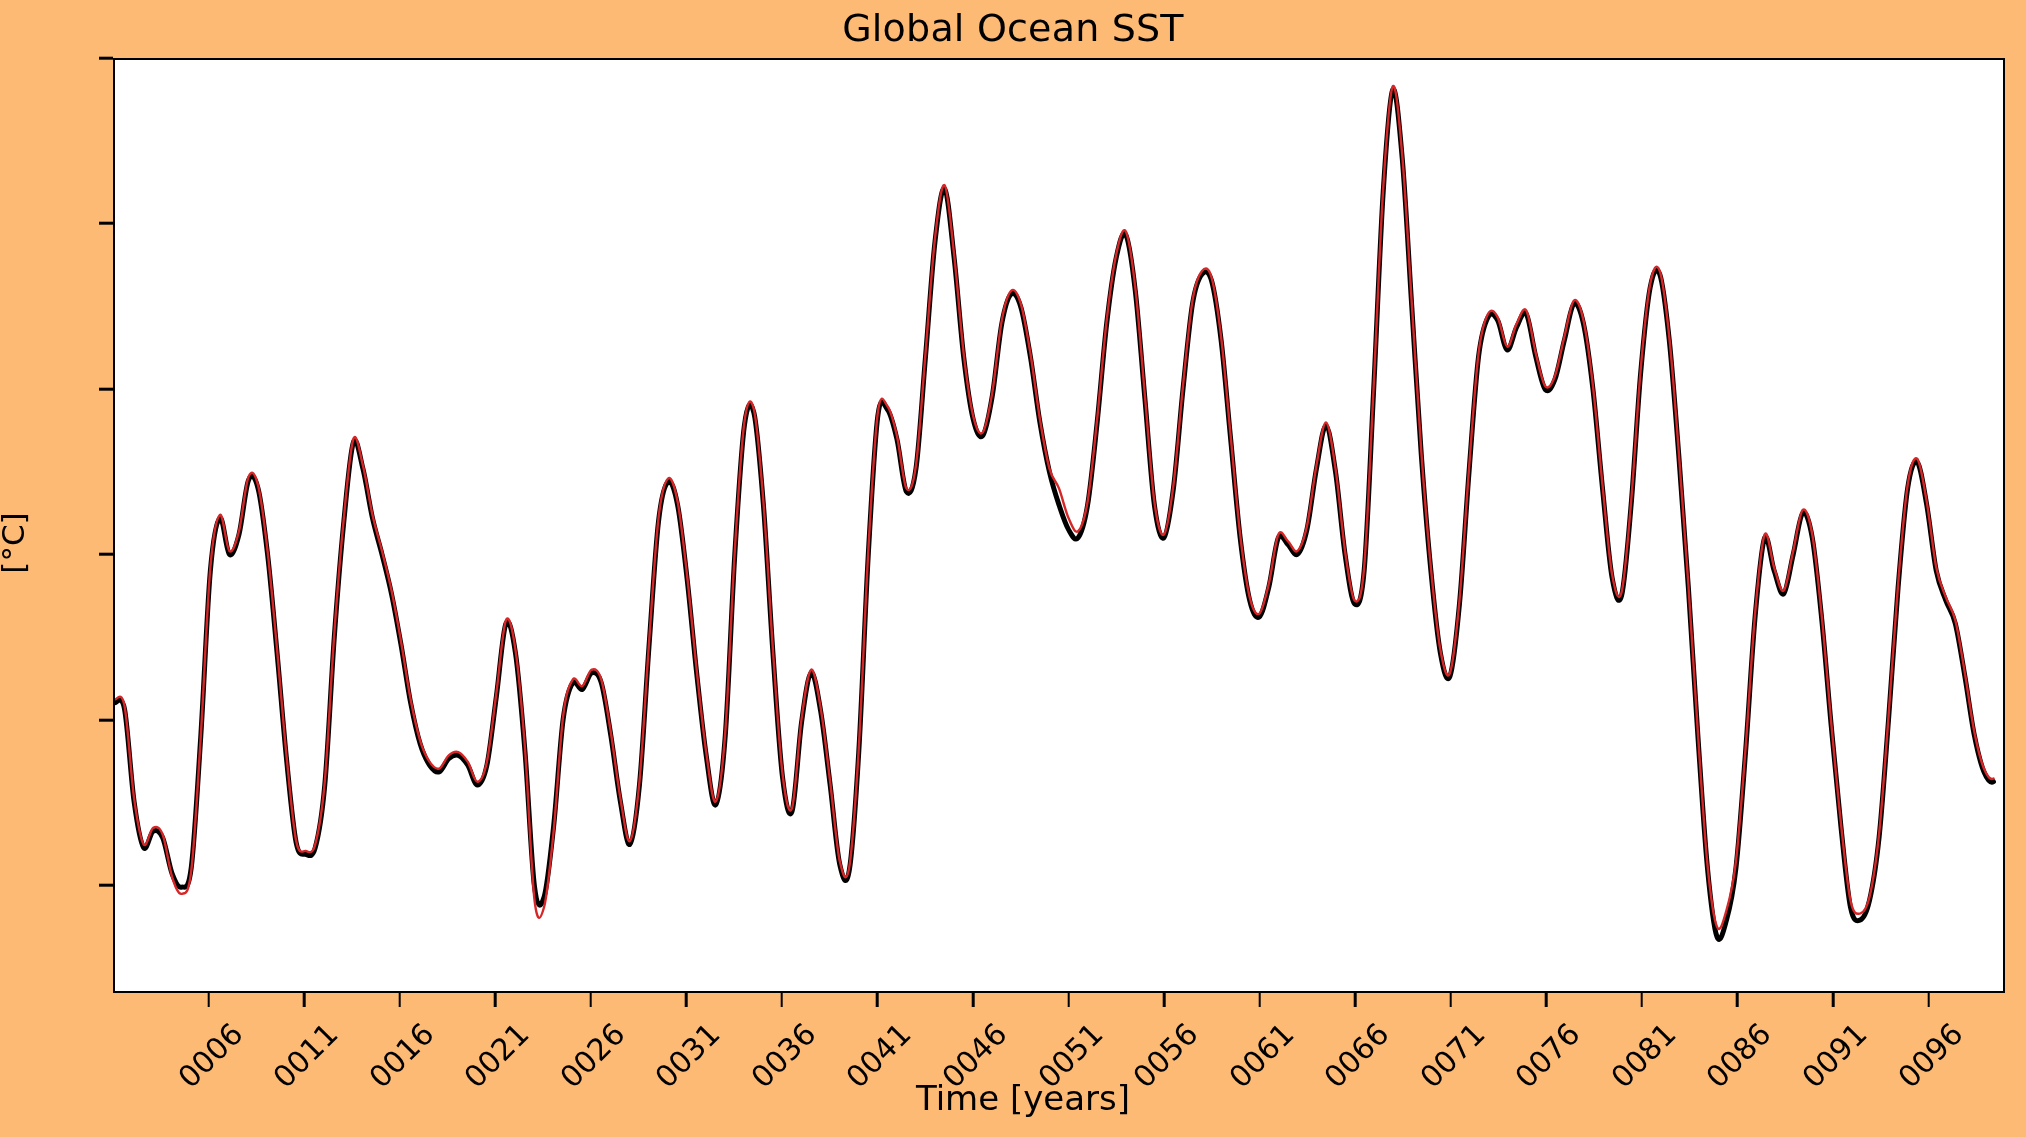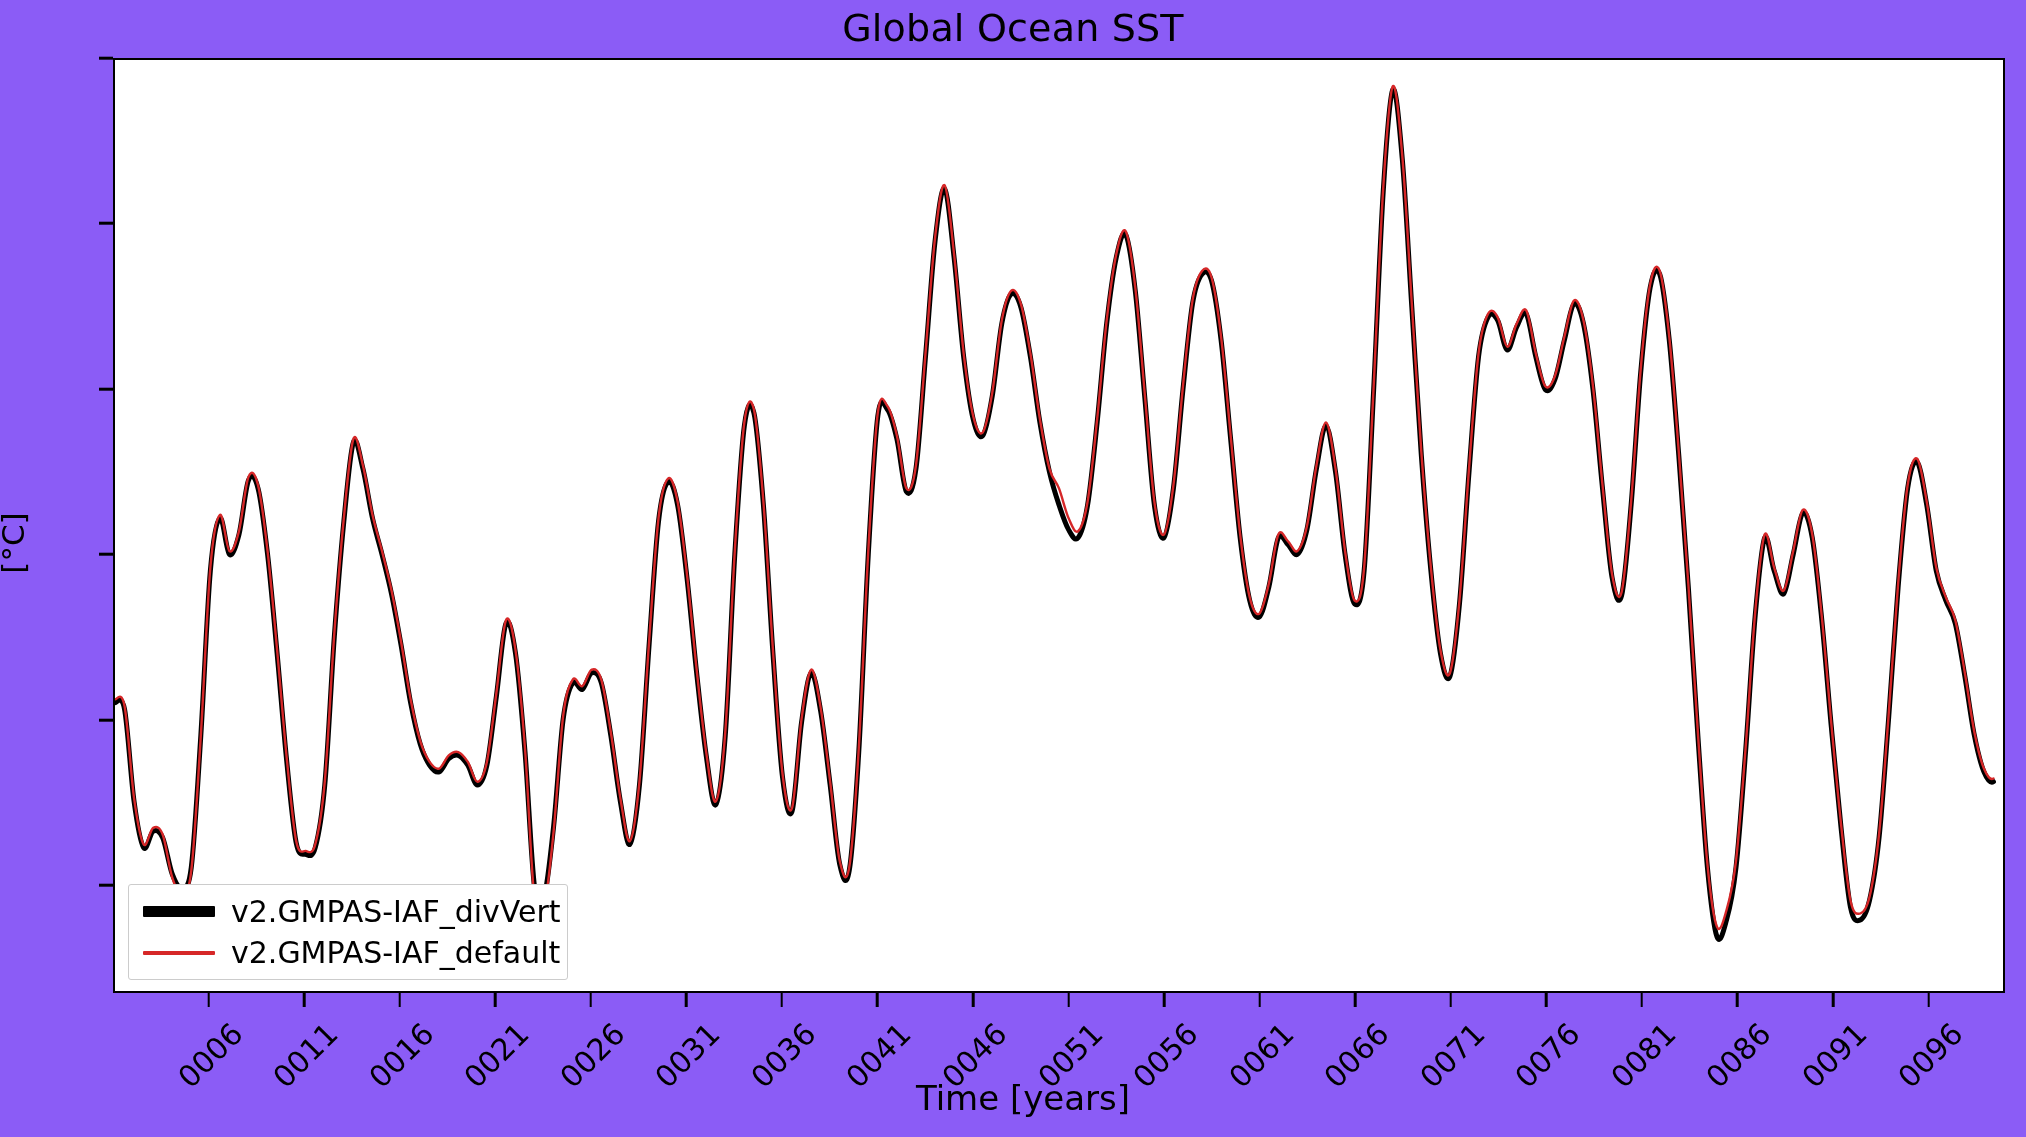--- a/index.html
+++ b/index.html
@@ -10,21 +10,21 @@
   body {
     width: 2026px;
     height: 1137px;
     font-family: "DejaVu Sans", "Liberation Sans", sans-serif;
     overflow: hidden;
   }
   #figure {
     position: relative;
     width: 2026px;
     height: 1137px;
-    background: #8b5cf6;
+    background: #fdba74;
   }
   #chart-title {
     position: absolute;
     left: 0;
     top: 6px;
     width: 2026px;
     text-align: center;
     font-size: 38px;
     color: #000000;
     letter-spacing: 0.2px;
@@ -186,30 +186,16 @@
       <div class="xtick-label" style="left: 1944.56px;">0096</div>
     </div>
 
   <div id="plot-area">
     <svg id="plot-svg" preserveAspectRatio="none" viewBox="0 0 1892 935">
         <path d="M0.00,645.40C1.59,646.50 6.37,635.47 9.56,652.02C12.74,668.57 15.93,721.52 19.11,744.69C22.30,767.86 25.48,786.06 28.67,791.03C31.85,795.99 35.04,776.13 38.22,774.48C41.41,772.82 44.59,773.93 47.78,781.10C50.96,788.27 54.15,809.23 57.33,817.50C60.52,825.78 63.70,831.85 66.89,830.74C70.07,829.64 73.26,836.26 76.44,810.88C79.63,785.51 82.81,728.14 86.00,678.50C89.19,628.85 92.37,549.42 95.56,513.01C98.74,476.60 101.93,462.81 105.11,460.05C108.30,457.29 111.48,493.70 114.67,496.46C117.85,499.22 121.04,489.01 124.22,476.60C127.41,464.19 130.59,429.71 133.78,421.99C136.96,414.27 140.15,417.85 143.33,430.27C146.52,442.68 149.70,468.88 152.89,496.46C156.07,524.04 159.26,561.28 162.44,595.75C165.63,630.23 168.81,671.60 172.00,703.32C175.19,735.04 178.37,770.34 181.56,786.06C184.74,801.78 187.93,796.82 191.11,797.65C194.30,798.47 197.48,802.61 200.67,791.03C203.85,779.44 207.04,763.45 210.22,728.14C213.41,692.84 216.59,623.33 219.78,579.20C222.96,535.07 226.15,495.91 229.33,463.36C232.52,430.82 235.70,392.76 238.89,383.93C242.07,375.10 245.26,397.72 248.44,410.41C251.63,423.09 254.81,445.71 258.00,460.05C261.19,474.40 264.37,483.77 267.56,496.46C270.74,509.15 273.93,521.01 277.11,536.18C280.30,551.35 283.48,569.27 286.67,587.48C289.85,605.68 293.04,628.85 296.22,645.40C299.41,661.95 302.59,676.29 305.78,686.77C308.96,697.25 312.15,703.59 315.33,708.28C318.52,712.97 321.70,716.01 324.89,714.90C328.07,713.80 331.26,704.42 334.44,701.66C337.63,698.91 340.81,697.25 344.00,698.35C347.19,699.46 350.37,703.32 353.56,708.28C356.74,713.25 359.93,728.14 363.11,728.14C366.30,728.14 369.48,723.18 372.67,708.28C375.85,693.39 379.04,662.50 382.22,638.78C385.41,615.06 388.59,573.14 391.78,565.96C394.96,558.79 398.15,574.24 401.33,595.75C404.52,617.27 407.70,655.88 410.89,695.04C414.07,734.21 417.26,806.47 420.44,830.74C423.63,855.01 426.81,850.88 430.00,840.67C433.19,830.47 436.37,799.30 439.56,769.51C442.74,739.73 445.93,685.94 449.11,661.95C452.30,637.95 455.48,630.50 458.67,625.54C461.85,620.58 465.04,633.81 468.22,632.16C471.41,630.50 474.59,616.71 477.78,615.61C480.96,614.51 484.15,615.06 487.33,625.54C490.52,636.02 493.70,658.64 496.89,678.50C500.07,698.35 503.26,726.49 506.44,744.69C509.63,762.89 512.81,790.47 516.00,787.72C519.19,784.96 522.37,761.24 525.56,728.14C528.74,695.04 531.93,633.26 535.11,589.13C538.30,545.00 541.48,490.94 544.67,463.36C547.85,435.78 551.04,426.40 554.22,423.65C557.41,420.89 560.59,430.54 563.78,446.81C566.96,463.09 570.15,493.15 573.33,521.28C576.52,549.42 579.70,586.10 582.89,615.61C586.07,645.12 589.26,676.29 592.44,698.35C595.63,720.42 598.81,751.31 602.00,748.00C605.19,744.69 608.37,720.42 611.56,678.50C614.74,636.57 617.93,548.31 621.11,496.46C624.30,444.61 627.48,391.10 630.67,367.38C633.85,343.66 637.04,340.90 640.22,354.14C643.41,367.38 646.59,406.55 649.78,446.81C652.96,487.08 656.15,550.24 659.33,595.75C662.52,641.26 665.70,693.39 668.89,719.87C672.07,746.35 675.26,763.72 678.44,754.62C681.63,745.52 684.81,688.42 688.00,665.26C691.19,642.09 694.37,617.54 697.56,615.61C700.74,613.68 703.93,634.92 707.11,653.67C710.30,672.43 713.48,702.49 716.67,728.14C719.85,753.79 723.04,793.23 726.22,807.58C729.41,821.92 732.59,832.95 735.78,814.19C738.96,795.44 742.15,748.00 745.33,695.04C748.52,642.09 751.70,552.73 754.89,496.46C758.07,440.19 761.26,381.72 764.44,357.45C767.63,333.18 770.81,346.97 774.00,350.83C777.19,354.69 780.37,366.83 783.56,380.62C786.74,394.41 789.93,428.61 793.11,433.58C796.30,438.54 799.48,433.02 802.67,410.41C805.85,387.79 809.04,335.94 812.22,297.88C815.41,259.81 818.59,210.17 821.78,182.04C824.96,153.90 828.15,126.32 831.33,129.08C834.52,131.84 837.70,170.45 840.89,198.58C844.07,226.72 847.26,270.85 850.44,297.88C853.63,324.91 856.81,347.52 860.00,360.76C863.19,374.00 866.37,381.17 869.56,377.31C872.74,373.45 875.93,356.35 879.11,337.59C882.30,318.84 885.48,281.88 888.67,264.78C891.85,247.68 895.04,237.75 898.22,234.99C901.41,232.23 904.59,237.75 907.78,248.23C910.96,258.71 914.15,278.57 917.33,297.88C920.52,317.18 923.70,344.76 926.89,364.07C930.07,383.38 933.26,399.93 936.44,413.72C939.63,427.51 942.81,437.16 946.00,446.81C949.19,456.47 952.37,466.12 955.56,471.64C958.74,477.15 961.93,484.05 965.11,479.91C968.30,475.77 971.48,466.12 974.67,446.81C977.85,427.51 981.04,394.41 984.22,364.07C987.41,333.73 990.59,292.36 993.78,264.78C996.96,237.20 1000.15,213.48 1003.33,198.58C1006.52,183.69 1009.70,169.90 1012.89,175.42C1016.07,180.93 1019.26,204.38 1022.44,231.68C1025.63,258.99 1028.81,303.39 1032.00,339.25C1035.19,375.10 1038.37,423.37 1041.56,446.81C1044.74,470.26 1047.93,482.67 1051.11,479.91C1054.30,477.15 1057.48,455.09 1060.67,430.27C1063.85,405.44 1067.04,361.86 1070.22,330.97C1073.41,300.08 1076.59,264.23 1079.78,244.92C1082.96,225.61 1086.15,218.99 1089.33,215.13C1092.52,211.27 1095.70,210.72 1098.89,221.75C1102.07,232.78 1105.26,254.85 1108.44,281.33C1111.63,307.81 1114.81,347.52 1118.00,380.62C1121.19,413.72 1124.37,452.88 1127.56,479.91C1130.74,506.94 1133.93,529.56 1137.11,542.80C1140.30,556.04 1143.48,561.55 1146.67,559.35C1149.85,557.14 1153.04,542.80 1156.22,529.56C1159.41,516.32 1162.59,487.08 1165.78,479.91C1168.96,472.74 1172.15,483.77 1175.33,486.53C1178.52,489.29 1181.70,498.94 1184.89,496.46C1188.07,493.98 1191.26,485.98 1194.44,471.64C1197.63,457.29 1200.81,427.78 1204.00,410.41C1207.19,393.03 1210.37,366.83 1213.56,367.38C1216.74,367.93 1219.93,392.20 1223.11,413.72C1226.30,435.23 1229.48,474.40 1232.67,496.46C1235.85,518.53 1239.04,543.35 1242.22,546.11C1245.41,548.86 1248.59,548.86 1251.78,513.01C1254.96,477.15 1258.15,394.41 1261.33,330.97C1264.52,267.54 1267.70,182.59 1270.89,132.39C1274.07,82.19 1277.26,35.30 1280.44,29.79C1283.63,24.27 1286.81,62.88 1290.00,99.29C1293.19,135.70 1296.37,198.58 1299.56,248.23C1302.74,297.88 1305.93,353.04 1309.11,397.17C1312.30,441.30 1315.48,479.91 1318.67,513.01C1321.85,546.11 1325.04,578.10 1328.22,595.75C1331.41,613.40 1334.59,627.19 1337.78,618.92C1340.96,610.65 1344.15,580.31 1347.33,546.11C1350.52,511.91 1353.70,455.09 1356.89,413.72C1360.07,372.35 1363.26,323.80 1366.44,297.88C1369.63,271.95 1372.81,264.23 1376.00,258.16C1379.19,252.09 1382.37,255.95 1385.56,261.47C1388.74,266.99 1391.93,290.15 1395.11,291.26C1398.30,292.36 1401.48,274.16 1404.67,268.09C1407.85,262.02 1411.04,249.88 1414.22,254.85C1417.41,259.81 1420.59,285.19 1423.78,297.88C1426.96,310.56 1430.15,327.11 1433.33,330.97C1436.52,334.83 1439.70,329.32 1442.89,321.04C1446.07,312.77 1449.26,294.01 1452.44,281.33C1455.63,268.64 1458.81,247.68 1462.00,244.92C1465.19,242.16 1468.37,250.44 1471.56,264.78C1474.74,279.12 1477.93,303.39 1481.11,330.97C1484.30,358.55 1487.48,398.82 1490.67,430.27C1493.85,461.71 1497.04,501.70 1500.22,519.63C1503.41,537.56 1506.59,549.97 1509.78,537.83C1512.96,525.70 1516.15,484.05 1519.33,446.81C1522.52,409.58 1525.70,350.83 1528.89,314.42C1532.07,278.02 1535.26,244.92 1538.44,228.37C1541.63,211.82 1544.81,206.31 1548.00,215.13C1551.19,223.96 1554.37,250.99 1557.56,281.33C1560.74,311.67 1563.93,355.80 1567.11,397.17C1570.30,438.54 1573.48,482.67 1576.67,529.56C1579.85,576.45 1583.04,631.61 1586.22,678.50C1589.41,725.38 1592.59,777.24 1595.78,810.88C1598.96,844.53 1602.15,871.56 1605.33,880.39C1608.52,889.22 1611.70,875.42 1614.89,863.84C1618.07,852.26 1621.26,839.02 1624.44,810.88C1627.63,782.75 1630.81,736.97 1634.00,695.04C1637.19,653.12 1640.37,595.20 1643.56,559.35C1646.74,523.49 1649.93,487.63 1653.11,479.91C1656.30,472.19 1659.48,503.63 1662.67,513.01C1665.85,522.39 1669.04,538.94 1672.22,536.18C1675.41,533.42 1678.59,509.97 1681.78,496.46C1684.96,482.95 1688.15,457.85 1691.33,455.09C1694.52,452.33 1697.70,461.98 1700.89,479.91C1704.07,497.84 1707.26,530.94 1710.44,562.65C1713.63,594.37 1716.81,635.74 1720.00,670.22C1723.19,704.70 1726.37,739.45 1729.56,769.51C1732.74,799.58 1735.93,834.88 1739.11,850.60C1742.30,866.32 1745.48,864.94 1748.67,863.84C1751.85,862.74 1755.04,857.77 1758.22,843.98C1761.41,830.19 1764.59,811.44 1767.78,781.10C1770.96,750.76 1774.15,703.87 1777.33,661.95C1780.52,620.02 1783.70,568.17 1786.89,529.56C1790.07,490.94 1793.26,451.23 1796.44,430.27C1799.63,409.30 1802.81,401.03 1806.00,403.79C1809.19,406.55 1812.37,428.61 1815.56,446.81C1818.74,465.02 1821.93,497.01 1825.11,513.01C1828.30,529.01 1831.48,533.97 1834.67,542.80C1837.85,551.62 1841.04,553.28 1844.22,565.96C1847.41,578.65 1850.59,600.17 1853.78,618.92C1856.96,637.68 1860.15,662.50 1863.33,678.50C1866.52,694.49 1869.70,707.18 1872.89,714.90C1876.07,722.63 1879.26,726.76 1882.44,724.83C1885.63,722.90 NaN,705.53 1892.00,703.32CNaN,701.11 NaN,705.25 NaN,711.59CNaN,717.94 NaN,738.62 NaN,741.38CNaN,744.14 NaN,741.38 NaN,728.14CNaN,714.90 NaN,684.01 NaN,661.95CNaN,639.88 NaN,610.65 NaN,595.75CNaN,580.86 NaN,567.07 NaN,572.58CNaN,578.10 NaN,602.92 NaN,628.85CNaN,654.78 NaN,695.04 NaN,728.14CNaN,761.24 NaN,799.30 NaN,827.43CNaN,855.57 NaN,888.66 NaN,896.94CNaN,905.21 NaN,896.94 NaN,877.08CNaN,857.22 NaN,812.54 NaN,777.79CNaN,743.04 NaN,692.01 NaN,668.57CNaN,645.12 NaN,640.43 NaN,637.12CNaN,633.81 NaN,639.61 NaN,648.71CNaN,657.81 NaN,686.77 NaN,691.73CNaN,696.70 NaN,680.15 NaN,678.50CNaN,676.84 NaN,676.29 NaN,681.81CNaN,687.32 NaN,698.91 NaN,711.59CNaN,724.28 NaN,746.90 NaN,757.93CNaN,768.96 NaN,788.27 NaN,777.79CNaN,767.31 NaN,733.66 NaN,695.04CNaN,656.43 NaN,587.48 NaN,546.11CNaN,504.73 NaN,466.67 NaN,446.81CNaN,426.96 NaN,418.68 NaN,426.96CNaN,435.23 NaN,465.57 NaN,496.46CNaN,527.35 NaN,573.69 NaN,612.30CNaN,650.91 NaN,693.39 NaN,728.14CNaN,762.89 NaN,800.40 NaN,820.81CNaN,841.22 NaN,856.12 NaN,850.60CNaN,845.09 NaN,824.68 NaN,787.72CNaN,750.76 NaN,682.91 NaN,628.85CNaN,574.79 NaN,505.84 NaN,463.36CNaN,420.89 NaN,385.03 NaN,374.00CNaN,362.97 NaN,379.52 NaN,397.17CNaN,414.82 NaN,445.71 NaN,479.91CNaN,514.11 NaN,564.31 NaN,602.37CNaN,640.43 NaN,679.05 NaN,708.28CNaN,737.52 NaN,760.14 NaN,777.79CNaN,795.44 NaN,816.95 NaN,814.19CNaN,811.44 NaN,786.61 NaN,761.24CNaN,735.86 NaN,697.25 NaN,661.95CNaN,626.64 NaN,584.17 NaN,549.42CNaN,514.66 NaN,478.81 NaN,453.43CNaN,428.06 NaN,415.37 NaN,397.17CNaN,378.96 NaN,355.24 NaN,344.21CNaN,333.18 NaN,329.87 NaN,330.97CNaN,332.08 NaN,353.04 NaN,350.83CNaN,348.63 NaN,334.83 NaN,317.73CNaN,300.63 NaN,273.60 NaN,248.23CNaN,222.86 NaN,188.10 NaN,165.49CNaN,142.87 NaN,112.53 NaN,112.53CNaN,112.53 NaN,140.11 NaN,165.49CNaN,190.86 NaN,236.65 NaN,264.78CNaN,292.91 NaN,319.94 NaN,334.28CNaN,348.63 NaN,356.90 NaN,350.83CNaN,344.76 NaN,319.94 NaN,297.88CNaN,275.81 NaN,237.20 NaN,218.44CNaN,199.69 NaN,185.90 NaN,185.35CNaN,184.79 NaN,199.14 NaN,215.13CNaN,231.13 NaN,260.64 NaN,281.33CNaN,302.01 NaN,323.80 NaN,339.25CNaN,354.69 NaN,366.00 NaN,374.00CNaN,382.00 NaN,385.03 NaN,387.24" fill="none" stroke="#000000" stroke-width="5" stroke-linecap="round" stroke-linejoin="round"></path>
         <path d="M0.00,642.09C1.59,643.19 6.37,632.16 9.56,648.71C12.74,665.26 15.93,718.21 19.11,741.38C22.30,764.55 25.48,782.75 28.67,787.72C31.85,792.68 35.04,772.82 38.22,771.17C41.41,769.51 44.59,769.51 47.78,777.79C50.96,786.06 54.15,810.88 57.33,820.81C60.52,830.74 63.70,838.47 66.89,837.36C70.07,836.26 73.26,840.67 76.44,814.19C79.63,787.72 82.81,729.24 86.00,678.50C89.19,627.75 92.37,546.66 95.56,509.70C98.74,472.74 101.93,459.50 105.11,456.74C108.30,453.99 111.48,490.39 114.67,493.15C117.85,495.91 121.04,485.70 124.22,473.29C127.41,460.88 130.59,426.40 133.78,418.68C136.96,410.96 140.15,414.54 143.33,426.96C146.52,439.37 149.70,465.57 152.89,493.15C156.07,520.73 159.26,557.97 162.44,592.44C165.63,626.92 168.81,668.01 172.00,700.01C175.19,732.00 178.37,768.69 181.56,784.41C184.74,800.13 187.93,793.78 191.11,794.34C194.30,794.89 197.48,799.30 200.67,787.72C203.85,776.13 207.04,760.14 210.22,724.83C213.41,689.53 216.59,620.02 219.78,575.89C222.96,531.76 226.15,492.60 229.33,460.05C232.52,427.51 235.70,389.45 238.89,380.62C242.07,371.79 245.26,394.41 248.44,407.10C251.63,419.78 254.81,442.40 258.00,456.74C261.19,471.09 264.37,480.46 267.56,493.15C270.74,505.84 273.93,517.70 277.11,532.87C280.30,548.04 283.48,565.96 286.67,584.17C289.85,602.37 293.04,625.54 296.22,642.09C299.41,658.64 302.59,672.98 305.78,683.46C308.96,693.94 312.15,700.28 315.33,704.97C318.52,709.66 321.70,712.70 324.89,711.59C328.07,710.49 331.26,701.11 334.44,698.35C337.63,695.60 340.81,693.94 344.00,695.04C347.19,696.15 350.37,700.01 353.56,704.97C356.74,709.94 359.93,724.83 363.11,724.83C366.30,724.83 369.48,719.87 372.67,704.97C375.85,690.08 379.04,659.19 382.22,635.47C385.41,611.75 388.59,569.83 391.78,562.65C394.96,555.48 398.15,570.93 401.33,592.44C404.52,613.96 407.70,649.81 410.89,691.73C414.07,733.66 417.26,817.50 420.44,843.98C423.63,870.46 426.81,862.19 430.00,850.60C433.19,839.02 436.37,806.47 439.56,774.48C442.74,742.48 445.93,684.01 449.11,658.64C452.30,633.26 455.48,627.19 458.67,622.23C461.85,617.27 465.04,630.50 468.22,628.85C471.41,627.19 474.59,613.40 477.78,612.30C480.96,611.20 484.15,611.75 487.33,622.23C490.52,632.71 493.70,655.33 496.89,675.19C500.07,695.04 503.26,723.18 506.44,741.38C509.63,759.58 512.81,787.17 516.00,784.41C519.19,781.65 522.37,757.93 525.56,724.83C528.74,691.73 531.93,629.95 535.11,585.82C538.30,541.69 541.48,487.63 544.67,460.05C547.85,432.47 551.04,423.09 554.22,420.34C557.41,417.58 560.59,427.23 563.78,443.50C566.96,459.78 570.15,489.84 573.33,517.97C576.52,546.11 579.70,582.79 582.89,612.30C586.07,641.81 589.26,672.98 592.44,695.04C595.63,717.11 598.81,748.00 602.00,744.69C605.19,741.38 608.37,717.11 611.56,675.19C614.74,633.26 617.93,545.00 621.11,493.15C624.30,441.30 627.48,387.79 630.67,364.07C633.85,340.35 637.04,337.59 640.22,350.83C643.41,364.07 646.59,403.24 649.78,443.50C652.96,483.77 656.15,546.93 659.33,592.44C662.52,637.95 665.70,690.08 668.89,716.56C672.07,743.04 675.26,760.41 678.44,751.31C681.63,742.21 684.81,685.12 688.00,661.95C691.19,638.78 694.37,614.23 697.56,612.30C700.74,610.37 703.93,631.61 707.11,650.36C710.30,669.12 713.48,699.18 716.67,724.83C719.85,750.48 723.04,789.92 726.22,804.27C729.41,818.61 732.59,829.64 735.78,810.88C738.96,792.13 742.15,744.69 745.33,691.73C748.52,638.78 751.70,549.42 754.89,493.15C758.07,436.88 761.26,378.41 764.44,354.14C767.63,329.87 770.81,343.66 774.00,347.52C777.19,351.38 780.37,363.52 783.56,377.31C786.74,391.10 789.93,425.30 793.11,430.27C796.30,435.23 799.48,429.71 802.67,407.10C805.85,384.48 809.04,332.63 812.22,294.57C815.41,256.50 818.59,206.86 821.78,178.73C824.96,150.59 828.15,123.01 831.33,125.77C834.52,128.53 837.70,167.14 840.89,195.27C844.07,223.41 847.26,267.54 850.44,294.57C853.63,321.60 856.81,344.21 860.00,357.45C863.19,370.69 866.37,377.86 869.56,374.00C872.74,370.14 875.93,353.04 879.11,334.28C882.30,315.53 885.48,278.57 888.67,261.47C891.85,244.37 895.04,234.44 898.22,231.68C901.41,228.92 904.59,234.44 907.78,244.92C910.96,255.40 914.15,275.26 917.33,294.57C920.52,313.87 923.70,341.45 926.89,360.76C930.07,380.07 933.26,398.82 936.44,410.41C939.63,421.99 942.81,421.99 946.00,430.27C949.19,438.54 952.37,452.88 955.56,460.05C958.74,467.22 961.93,476.05 965.11,473.29C968.30,470.53 971.48,462.26 974.67,443.50C977.85,424.75 981.04,391.10 984.22,360.76C987.41,330.42 990.59,289.05 993.78,261.47C996.96,233.89 1000.15,210.17 1003.33,195.27C1006.52,180.38 1009.70,166.59 1012.89,172.11C1016.07,177.62 1019.26,201.07 1022.44,228.37C1025.63,255.68 1028.81,300.08 1032.00,335.94C1035.19,371.79 1038.37,420.06 1041.56,443.50C1044.74,466.95 1047.93,479.36 1051.11,476.60C1054.30,473.84 1057.48,451.78 1060.67,426.96C1063.85,402.13 1067.04,358.55 1070.22,327.66C1073.41,296.77 1076.59,260.92 1079.78,241.61C1082.96,222.30 1086.15,215.68 1089.33,211.82C1092.52,207.96 1095.70,207.41 1098.89,218.44C1102.07,229.47 1105.26,251.54 1108.44,278.02C1111.63,304.50 1114.81,344.21 1118.00,377.31C1121.19,410.41 1124.37,449.57 1127.56,476.60C1130.74,503.63 1133.93,526.25 1137.11,539.49C1140.30,552.73 1143.48,558.24 1146.67,556.04C1149.85,553.83 1153.04,539.49 1156.22,526.25C1159.41,513.01 1162.59,483.77 1165.78,476.60C1168.96,469.43 1172.15,480.46 1175.33,483.22C1178.52,485.98 1181.70,495.63 1184.89,493.15C1188.07,490.67 1191.26,482.67 1194.44,468.33C1197.63,453.99 1200.81,424.47 1204.00,407.10C1207.19,389.72 1210.37,363.52 1213.56,364.07C1216.74,364.62 1219.93,388.89 1223.11,410.41C1226.30,431.92 1229.48,471.09 1232.67,493.15C1235.85,515.22 1239.04,540.04 1242.22,542.80C1245.41,545.55 1248.59,545.55 1251.78,509.70C1254.96,473.84 1258.15,391.10 1261.33,327.66C1264.52,264.23 1267.70,179.28 1270.89,129.08C1274.07,78.88 1277.26,31.99 1280.44,26.48C1283.63,20.96 1286.81,59.58 1290.00,95.98C1293.19,132.39 1296.37,195.27 1299.56,244.92C1302.74,294.57 1305.93,349.73 1309.11,393.86C1312.30,437.99 1315.48,476.60 1318.67,509.70C1321.85,542.80 1325.04,574.79 1328.22,592.44C1331.41,610.09 1334.59,623.88 1337.78,615.61C1340.96,607.34 1344.15,577.00 1347.33,542.80C1350.52,508.60 1353.70,451.78 1356.89,410.41C1360.07,369.04 1363.26,320.49 1366.44,294.57C1369.63,268.64 1372.81,260.92 1376.00,254.85C1379.19,248.78 1382.37,252.64 1385.56,258.16C1388.74,263.68 1391.93,286.84 1395.11,287.95C1398.30,289.05 1401.48,270.85 1404.67,264.78C1407.85,258.71 1411.04,246.58 1414.22,251.54C1417.41,256.50 1420.59,281.88 1423.78,294.57C1426.96,307.25 1430.15,323.80 1433.33,327.66C1436.52,331.53 1439.70,326.01 1442.89,317.73C1446.07,309.46 1449.26,290.71 1452.44,278.02C1455.63,265.33 1458.81,244.37 1462.00,241.61C1465.19,238.85 1468.37,247.13 1471.56,261.47C1474.74,275.81 1477.93,300.08 1481.11,327.66C1484.30,355.24 1487.48,395.51 1490.67,426.96C1493.85,458.40 1497.04,498.39 1500.22,516.32C1503.41,534.25 1506.59,546.66 1509.78,534.52C1512.96,522.39 1516.15,480.74 1519.33,443.50C1522.52,406.27 1525.70,347.52 1528.89,311.12C1532.07,274.71 1535.26,241.61 1538.44,225.06C1541.63,208.51 1544.81,203.00 1548.00,211.82C1551.19,220.65 1554.37,247.68 1557.56,278.02C1560.74,308.36 1563.93,352.49 1567.11,393.86C1570.30,435.23 1573.48,479.36 1576.67,526.25C1579.85,573.14 1583.04,628.30 1586.22,675.19C1589.41,722.07 1592.59,775.03 1595.78,807.58C1598.96,840.12 1602.15,862.74 1605.33,870.46C1608.52,878.18 1611.70,864.94 1614.89,853.91C1618.07,842.88 1621.26,831.29 1624.44,804.27C1627.63,777.24 1630.81,733.11 1634.00,691.73C1637.19,650.36 1640.37,591.89 1643.56,556.04C1646.74,520.18 1649.93,484.32 1653.11,476.60C1656.30,468.88 1659.48,500.32 1662.67,509.70C1665.85,519.08 1669.04,535.63 1672.22,532.87C1675.41,530.11 1678.59,506.67 1681.78,493.15C1684.96,479.64 1688.15,454.54 1691.33,451.78C1694.52,449.02 1697.70,458.67 1700.89,476.60C1704.07,494.53 1707.26,527.63 1710.44,559.35C1713.63,591.06 1716.81,632.44 1720.00,666.91C1723.19,701.39 1726.37,736.69 1729.56,766.20C1732.74,795.72 1735.93,828.81 1739.11,843.98C1742.30,859.15 1745.48,857.77 1748.67,857.22C1751.85,856.67 1755.04,853.91 1758.22,840.67C1761.41,827.43 1764.59,808.13 1767.78,777.79C1770.96,747.45 1774.15,700.56 1777.33,658.64C1780.52,616.71 1783.70,564.86 1786.89,526.25C1790.07,487.63 1793.26,447.92 1796.44,426.96C1799.63,405.99 1802.81,397.72 1806.00,400.48C1809.19,403.24 1812.37,425.30 1815.56,443.50C1818.74,461.71 1821.93,493.70 1825.11,509.70C1828.30,525.70 1831.48,530.66 1834.67,539.49C1837.85,548.31 1841.04,549.97 1844.22,562.65C1847.41,575.34 1850.59,596.86 1853.78,615.61C1856.96,634.37 1860.15,659.19 1863.33,675.19C1866.52,691.18 1869.70,703.87 1872.89,711.59C1876.07,719.32 1879.26,723.45 1882.44,721.52C1885.63,719.59 NaN,702.22 1892.00,700.01CNaN,697.80 NaN,701.94 NaN,708.28CNaN,714.63 NaN,735.31 NaN,738.07CNaN,740.83 NaN,738.07 NaN,724.83CNaN,711.59 NaN,680.70 NaN,658.64CNaN,636.57 NaN,607.34 NaN,592.44CNaN,577.55 NaN,563.76 NaN,569.27CNaN,574.79 NaN,599.61 NaN,625.54CNaN,651.47 NaN,691.73 NaN,724.83CNaN,757.93 NaN,796.54 NaN,824.12CNaN,851.71 NaN,882.60 NaN,890.32CNaN,898.04 NaN,889.77 NaN,870.46CNaN,851.15 NaN,808.68 NaN,774.48CNaN,740.28 NaN,688.70 NaN,665.26CNaN,641.81 NaN,637.12 NaN,633.81CNaN,630.50 NaN,636.30 NaN,645.40CNaN,654.50 NaN,683.46 NaN,688.42CNaN,693.39 NaN,676.84 NaN,675.19CNaN,673.53 NaN,672.98 NaN,678.50CNaN,684.01 NaN,695.60 NaN,708.28CNaN,720.97 NaN,743.59 NaN,754.62CNaN,765.65 NaN,784.96 NaN,774.48CNaN,764.00 NaN,730.35 NaN,691.73CNaN,653.12 NaN,584.17 NaN,542.80CNaN,501.42 NaN,463.36 NaN,443.50CNaN,423.65 NaN,415.37 NaN,423.65CNaN,431.92 NaN,462.26 NaN,493.15CNaN,524.04 NaN,570.38 NaN,608.99CNaN,647.60 NaN,690.63 NaN,724.83CNaN,759.03 NaN,794.34 NaN,814.19CNaN,834.05 NaN,848.95 NaN,843.98CNaN,839.02 NaN,820.81 NaN,784.41CNaN,748.00 NaN,679.60 NaN,625.54CNaN,571.48 NaN,502.53 NaN,460.05CNaN,417.58 NaN,381.72 NaN,370.69CNaN,359.66 NaN,376.21 NaN,393.86CNaN,411.51 NaN,442.40 NaN,476.60CNaN,510.80 NaN,561.00 NaN,599.06CNaN,637.12 NaN,675.74 NaN,704.97CNaN,734.21 NaN,756.83 NaN,774.48CNaN,792.13 NaN,813.64 NaN,810.88CNaN,808.13 NaN,783.30 NaN,757.93CNaN,732.55 NaN,693.94 NaN,658.64CNaN,623.33 NaN,580.86 NaN,546.11CNaN,511.35 NaN,475.50 NaN,450.12CNaN,424.75 NaN,412.06 NaN,393.86CNaN,375.65 NaN,351.94 NaN,340.90CNaN,329.87 NaN,326.56 NaN,327.66CNaN,328.77 NaN,349.73 NaN,347.52CNaN,345.32 NaN,331.53 NaN,314.42CNaN,297.32 NaN,270.29 NaN,244.92CNaN,219.55 NaN,184.79 NaN,162.18CNaN,139.56 NaN,109.22 NaN,109.22CNaN,109.22 NaN,136.80 NaN,162.18CNaN,187.55 NaN,233.34 NaN,261.47CNaN,289.60 NaN,316.63 NaN,330.97CNaN,345.32 NaN,353.59 NaN,347.52CNaN,341.45 NaN,316.63 NaN,294.57CNaN,272.50 NaN,233.89 NaN,215.13CNaN,196.38 NaN,182.59 NaN,182.04CNaN,181.48 NaN,195.83 NaN,211.82CNaN,227.82 NaN,257.33 NaN,278.02CNaN,298.70 NaN,320.49 NaN,335.94CNaN,351.38 NaN,362.69 NaN,370.69CNaN,378.69 NaN,381.72 NaN,383.93" fill="none" stroke="#d62728" stroke-width="2.4" stroke-linecap="round" stroke-linejoin="round"></path>
       </svg>
   </div>
 
-  <div id="legend">
-    <div class="legend-row">
-      <span class="legend-swatch">
-        <span class="legend-line" id="legend-line-0" style="border-top: 11px solid rgb(0, 0, 0);"></span>
-      </span>
-      <span class="legend-label">v2.GMPAS-IAF_divVert</span>
-    </div>
-    <div class="legend-row">
-      <span class="legend-swatch">
-        <span class="legend-line" id="legend-line-1" style="border-top: 4px solid rgb(214, 39, 40);"></span>
-      </span>
-      <span class="legend-label">v2.GMPAS-IAF_default</span>
-    </div>
-  </div>
 
   <div id="xlabel">Time [years]</div>
 
 </div>
 
 </body></html>

